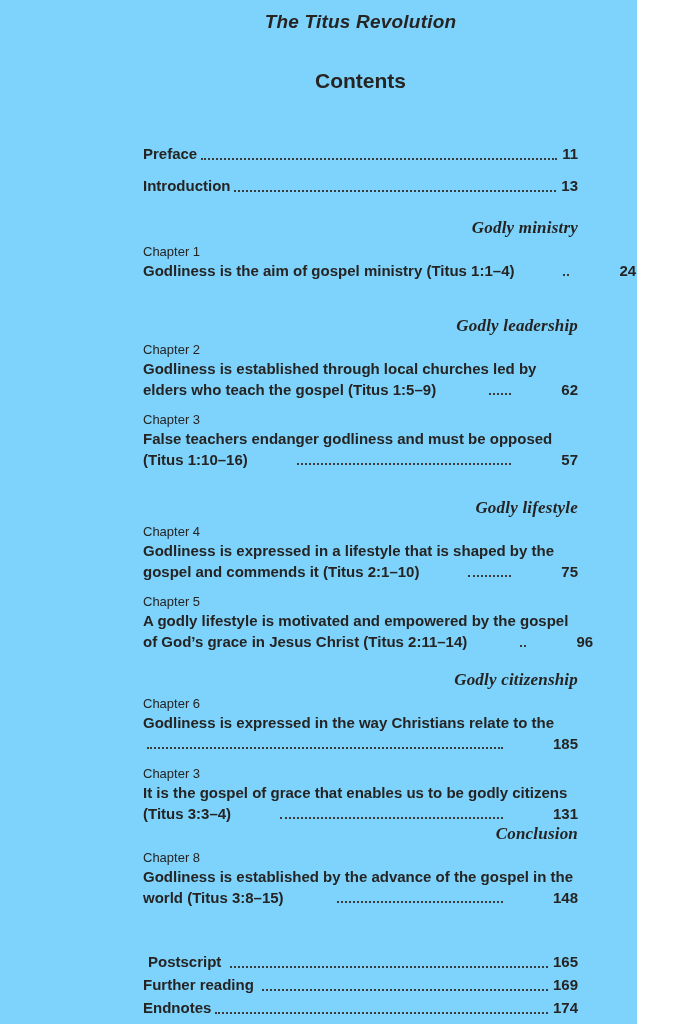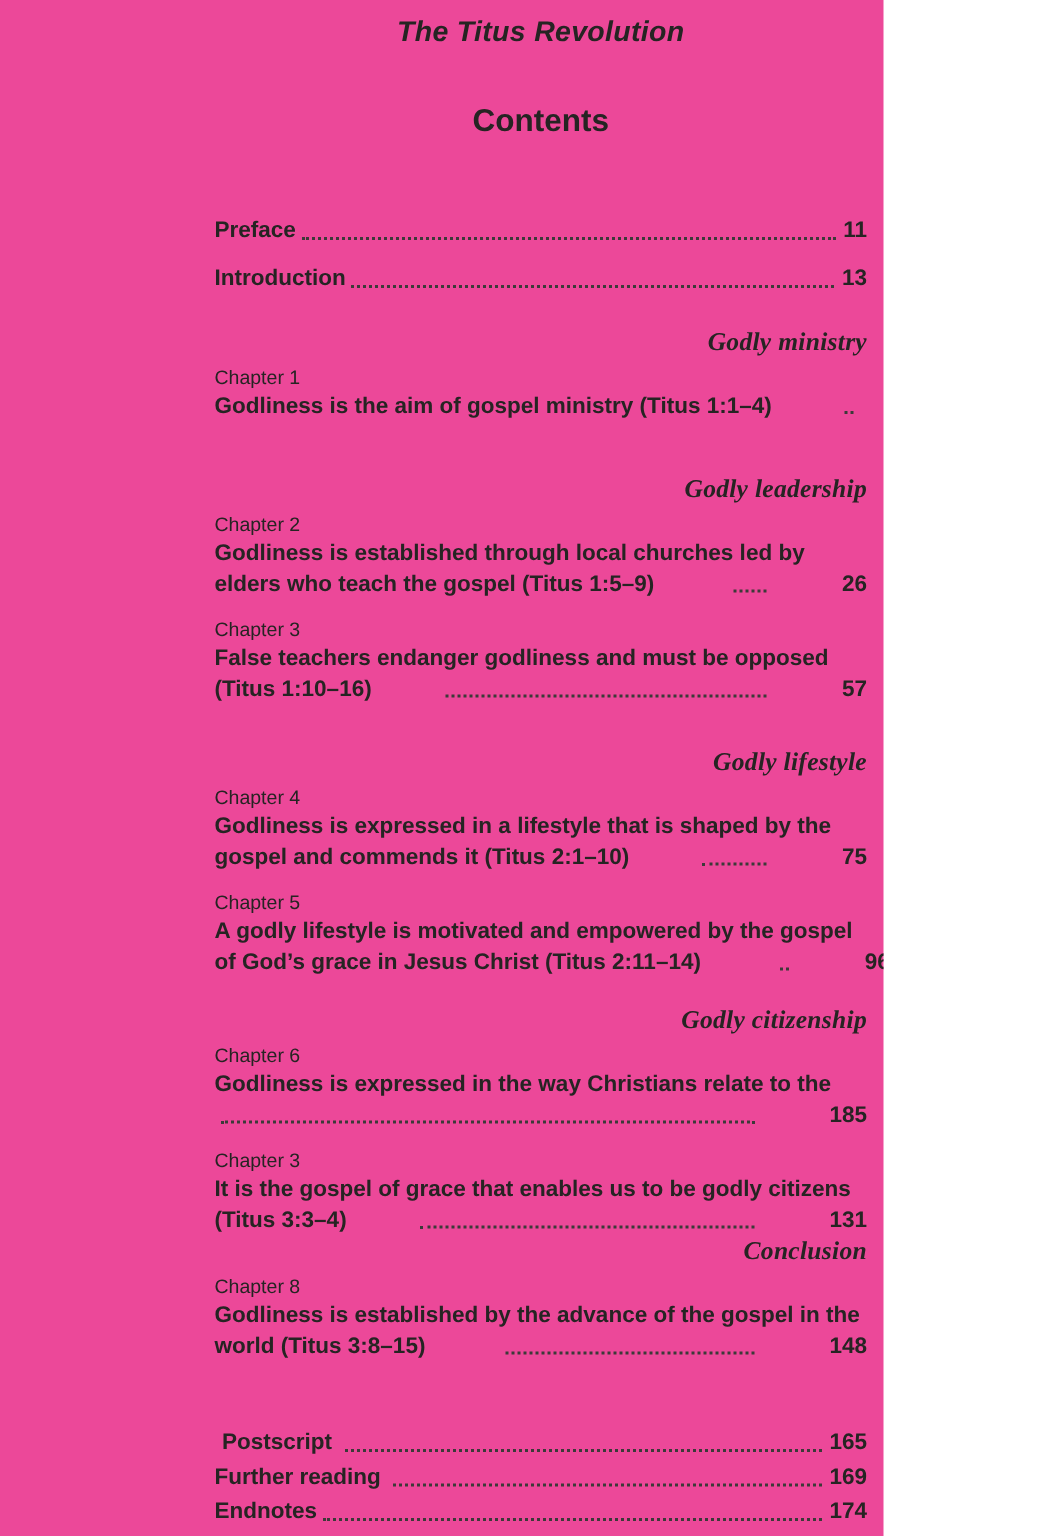--- a/index.html
+++ b/index.html
@@ -1,20 +1,20 @@
 <!DOCTYPE html>
 <html><head>
 <meta charset="utf-8">
 <style>
   html, body { margin: 0; padding: 0; background: #ffffff; }
   .page {
     position: relative;
-    width: 589px;
+    width: 637px;
     height: 1024px;
-    background: #ec4899;
+    background: #7dd3fc;
     overflow: hidden;
     font-family: "Liberation Sans", sans-serif;
     color: #262423;
   }
   .content {
     margin-left: 143px;
     width: 435px;
   }
   .book-title {
     margin: 11px 0 0 0;
@@ -118,21 +118,21 @@
           </div>
         </div>
         <div class="section sec-1">
           <div class="section-heading">Godly leadership</div>
           <div class="chapter">
             <div class="chapter-label">Chapter 2</div>
             <div class="chapter-line">Godliness is established through local churches led by</div>
             <div class="toc-row chapter-line">
               <span class="entry-text">elders who teach the gospel (Titus 1:5–9) </span>
               <span class="leader"></span>
-              <span class="page-num">26</span>
+              <span class="page-num">62</span>
             </div>
           </div>
           <div class="chapter">
             <div class="chapter-label">Chapter 3</div>
             <div class="chapter-line">False teachers endanger godliness and must be opposed</div>
             <div class="toc-row chapter-line">
               <span class="entry-text">(Titus 1:10–16)</span>
               <span class="leader"></span>
               <span class="page-num">57</span>
             </div>

